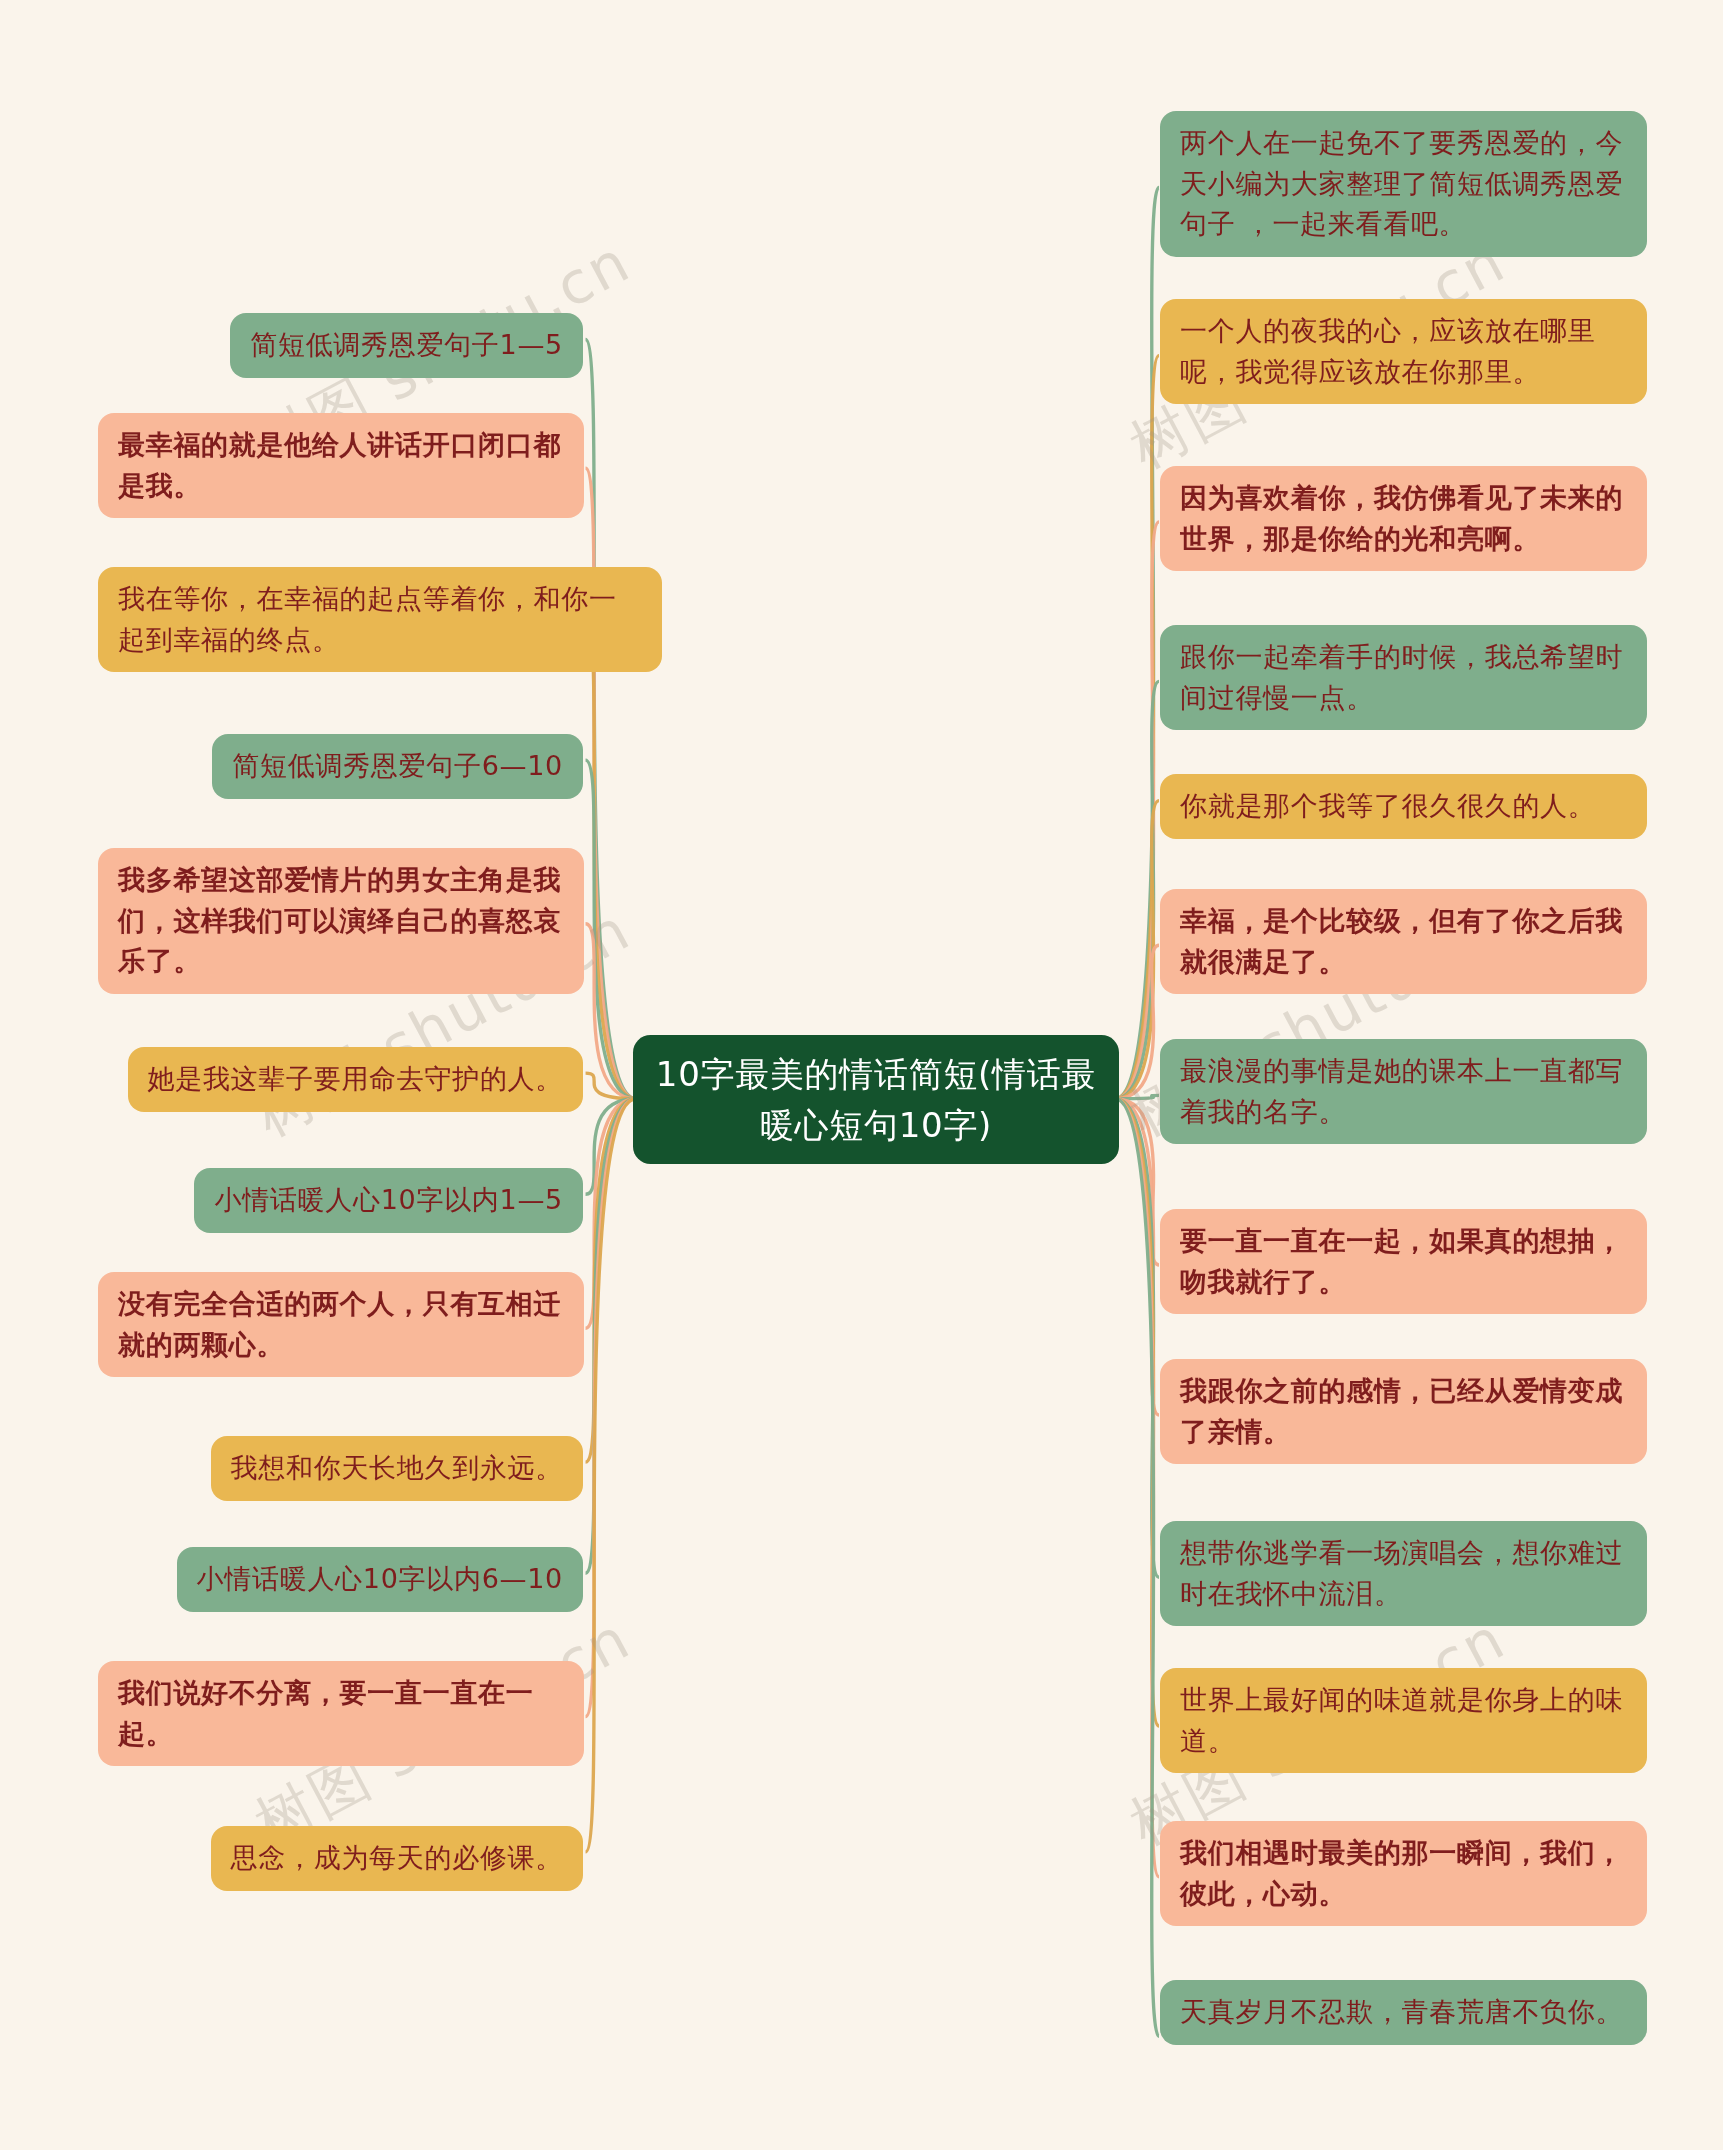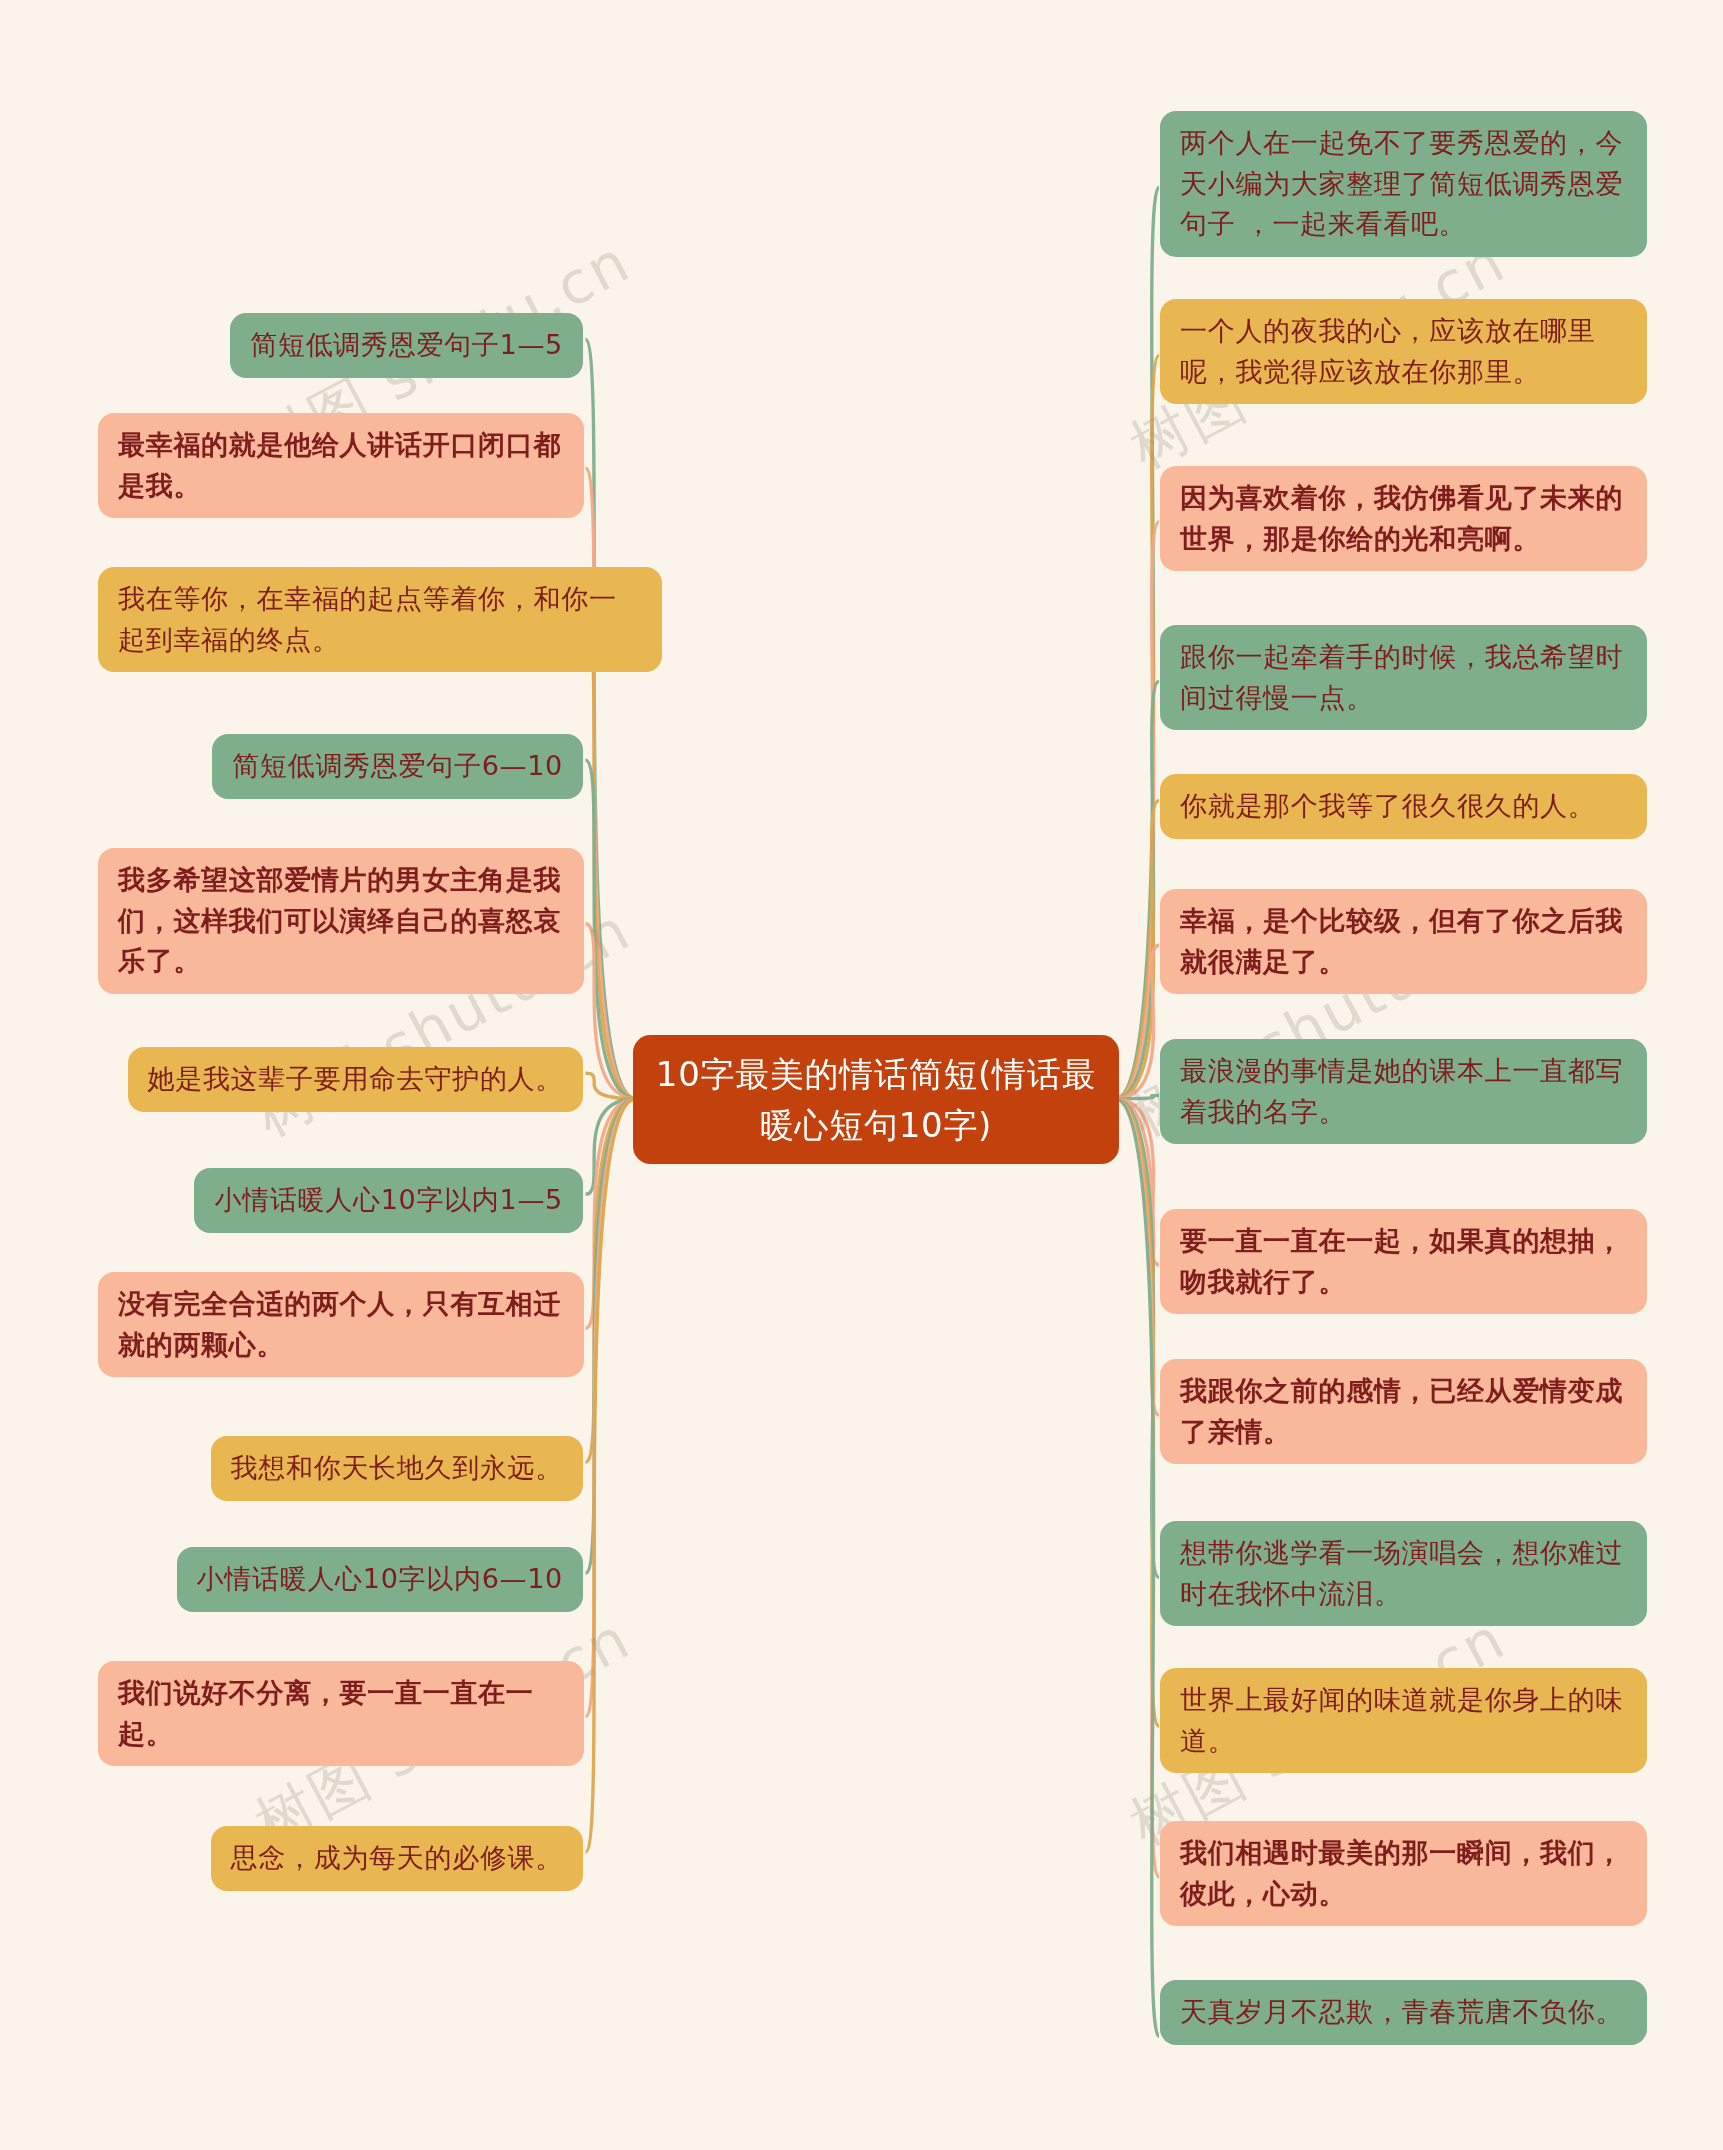--- a/index.html
+++ b/index.html
@@ -34,21 +34,21 @@
   .label { white-space: nowrap; text-align: center; }
   .right-col { width: 487px; }
 
   .center-node {
     position: absolute;
     z-index: 4;
     left: 633px;
     top: 1035px;
     width: 486px;
     height: 129px;
-    background: #c2410c;
+    background: #14532d;
     border-radius: 17.5px;
     color: #FFFFFF;
     font-size: 34px;
     line-height: 1.5;
     display: flex;
     align-items: center;
     justify-content: center;
     text-align: center;
     padding: 0 9px;
     letter-spacing: 0.7px;

